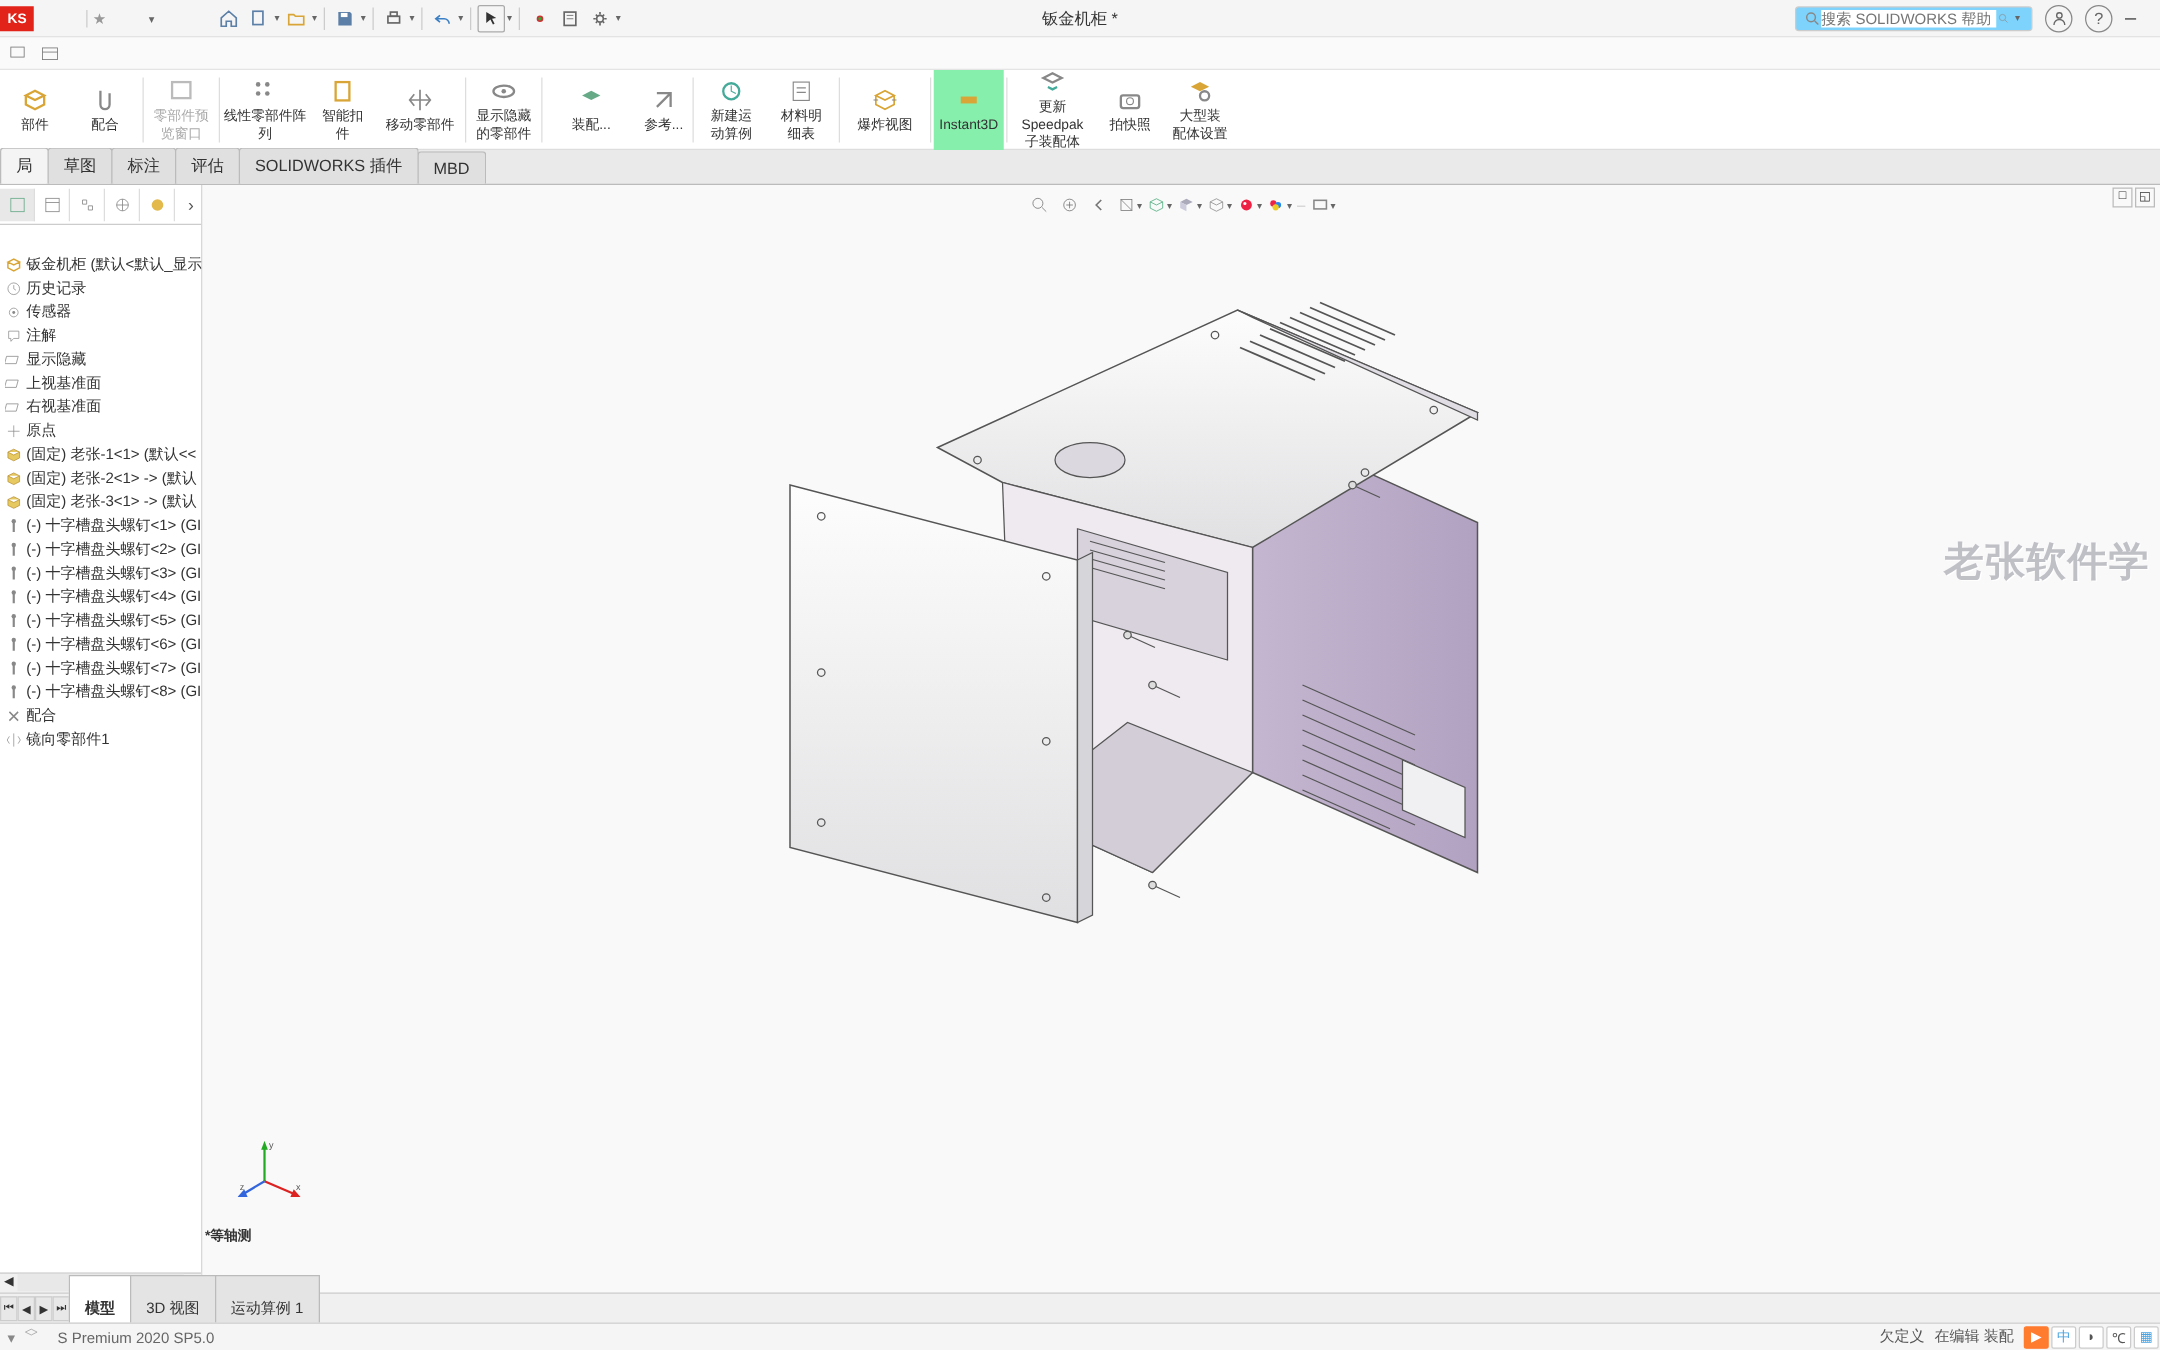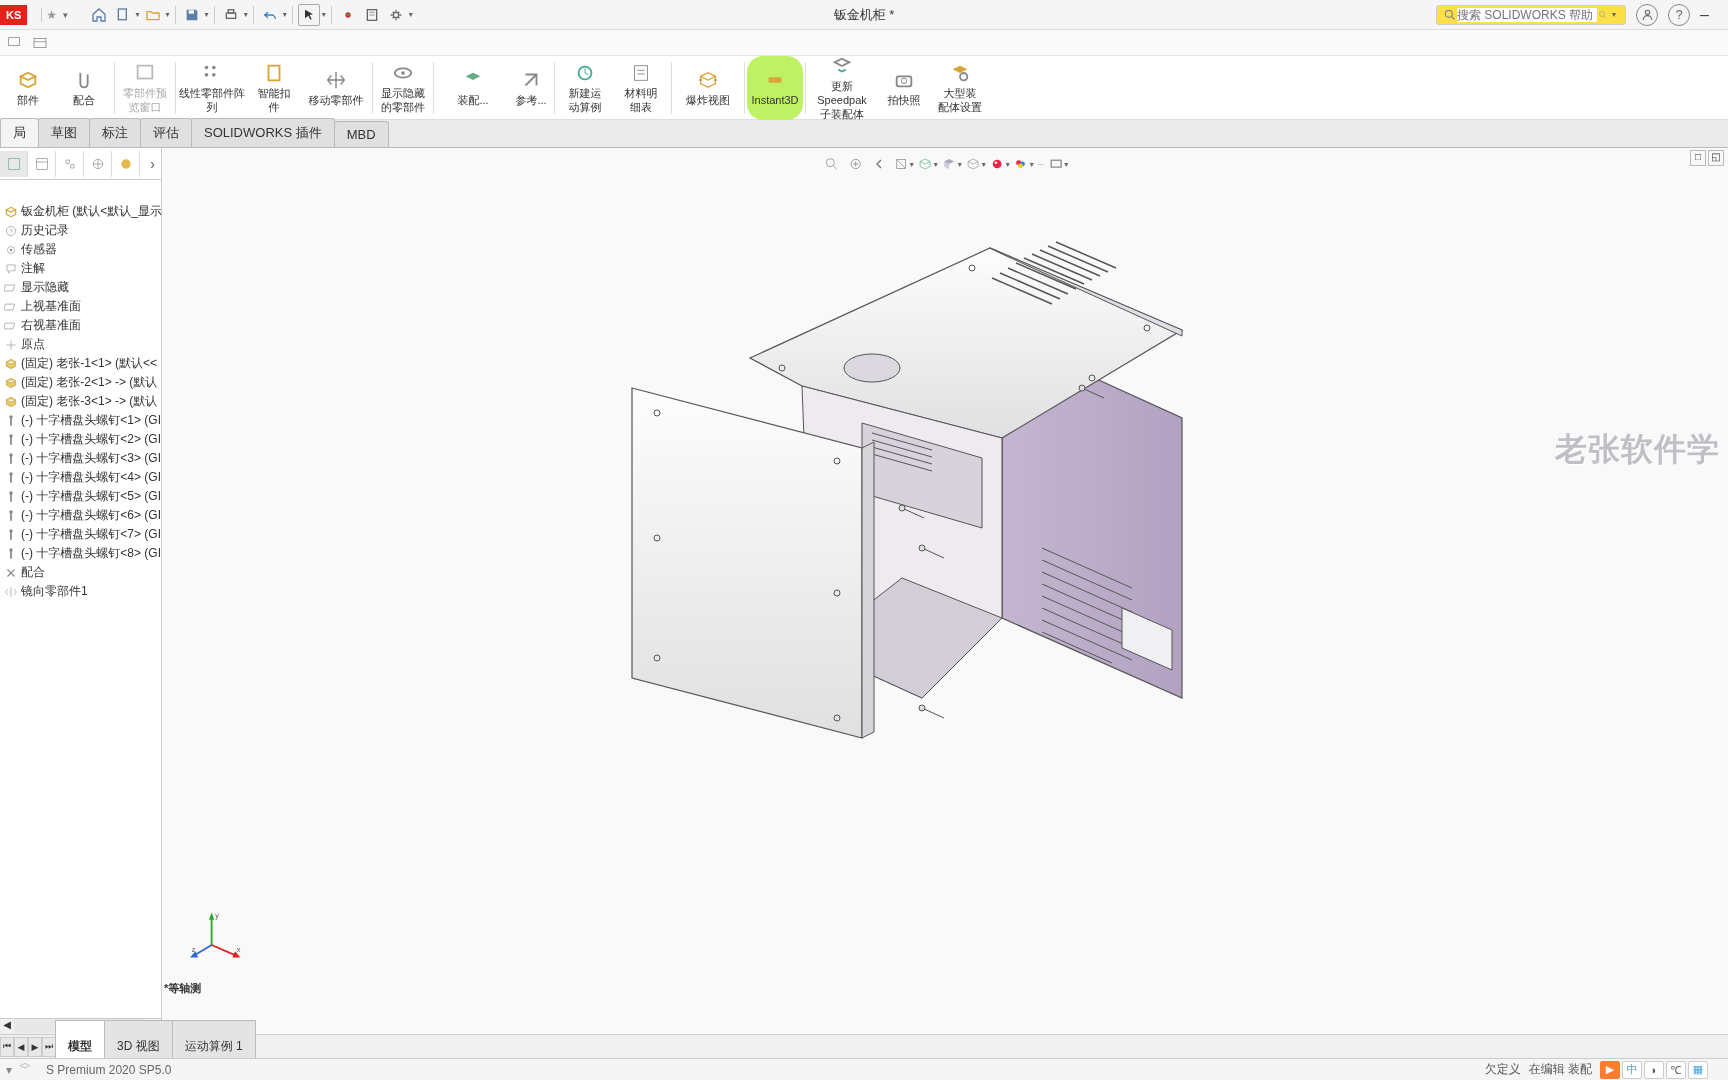--- a/index.html
+++ b/index.html
@@ -1,49 +1,49 @@
 <!DOCTYPE html>
 <html><head>
 <meta charset="utf-8">
 <style>
 * { margin:0; padding:0; box-sizing:border-box; font-family:"Microsoft YaHei",Arial,sans-serif; }
 body { width:1728px; height:1080px; overflow:hidden; background:#fff; font-size:12px; color:#333; position:relative; }
 
 
-.menubar { height:30px; display:flex; align-items:center; background:#f5f5f5; border-bottom:1px solid #ddd; }
+.menubar { height:30px; display:flex; align-items:center; background:#f5f5f5; border-bottom:1px solid #ddd;gap:28px; }
 .logo-tag { background:#e2231a; color:#fff; font-weight:bold; padding:4px 6px; font-size:11px; margin-right:6px; }
 .menubar .menu-items { display:flex; gap:6px; padding-left:4px; }
 .menubar .menu-items span { padding:4px 6px; cursor:default; font-size:13px; }
 .menubar .starbar { margin-left:8px; color:#999; border-left:1px solid #ccc; padding:0 4px; }
 
 
 .qat { display:flex; align-items:center; gap:2px; padding:0 6px; }
 .qat .ic { width:22px; height:22px; display:flex; align-items:center; justify-content:center; border-radius:2px; }
 .qat .sep { width:1px; height:18px; background:#ccc; margin:0 3px; }
 .qat svg { width:16px; height:16px; }
 .doc-title { position:absolute; left:50%; transform:translateX(-50%); font-size:13px; }
 .search-area { position:absolute; right:10px; display:flex; align-items:center; gap:10px; }
-.search-box { display:flex; align-items:center; border:1px solid #ccc; border-radius:3px; padding:2px 6px; width:190px; background:#fde047;margin-left:37px; }
+.search-box { display:flex; align-items:center; border:1px solid #ccc; border-radius:3px; padding:2px 6px; width:190px; background:#7dd3fc;margin-left:37px; }
 .search-box input { border:none; outline:none; width:140px; font-size:12px; color:#888; }
 .qcircle { width:22px; height:22px; border:1px solid #888; border-radius:50%; display:flex; align-items:center; justify-content:center; font-size:13px; color:#666; }
 .sys-btn { width:18px; font-size:16px; color:#444; }
 
 
 .subbar { height:26px; background:#fafafa; display:flex; align-items:center; gap:6px; padding-left:4px; border-bottom:1px solid #e4e4e4; }
 .subbar .sic { width:20px; height:20px; display:flex; align-items:center; justify-content:center; }
 
 
 .ribbon { height:64px; background:#fff; border-bottom:1px solid #ddd; display:flex; align-items:stretch; }
 .rib-group { display:flex; align-items:center; }
 .rib-btn { display:flex; flex-direction:column; align-items:center; justify-content:center; width:56px; height:64px; font-size:11px; line-height:14px; text-align:center; cursor:default; }
 .rib-btn.wide { width:68px; }
 .rib-btn.narrow { width:42px;margin-left:16px; }
 .rib-btn .ric { width:22px; height:22px; margin-bottom:2px; display:flex; align-items:center; justify-content:center; }
 .rib-btn.dis { color:#aaa; }
-.rib-btn.active { background:#bef264;border-radius:16px; }
+.rib-btn.active { background:#86efac; }
 .rib-sep { width:1px; background:#ddd; height:52px; margin:6px 2px; }
 
 
 .tabstrip { height:28px; background:#eaeaea; display:flex; align-items:flex-end; border-bottom:1px solid #bbb; }
 .tabstrip .tab { padding:5px 12px; font-size:13px; border:1px solid #bbb; border-bottom:none; margin-right:-1px; background:#e0e0e0; border-radius:3px 3px 0 0; }
 .tabstrip .tab.first { background:#f4f4f4; }
 
 
 .main { display:flex; height:calc(1080px - 30px - 26px - 64px - 28px - 24px - 22px); position:relative; }
 .side { width:162px; border-right:1px solid #ccc; background:#fff; display:flex; flex-direction:column; }
@@ -76,21 +76,21 @@
 .bt-ctrl { display:flex; }
 .bt-ctrl span { width:14px; height:20px; border:1px solid #ccc; display:flex; align-items:center; justify-content:center; font-size:9px; background:#e8e8e8; }
 .bottom-tabs .btab { padding:17px 12px; border:1px solid #bbb; background:#fff; font-size:12px; margin-left:-1px; }
 .bottom-tabs .btab.sel { background:#fff; font-weight:bold; }
 .bottom-tabs .btab.unsel { background:#e4e4e4; }
 
 
 .statusbar { height:22px; background:#f5f5f5; border-top:1px solid #ccc; display:flex; align-items:center; position:absolute; bottom:0; left:0; right:0; font-size:12px; }
 .statusbar .sleft { padding-left:6px; display:flex; align-items:center; gap:6px; }
 .statusbar .version { margin-left:8px; color:#666; }
-.statusbar .sright { margin-left:auto; padding-right:20px; display:flex; align-items:center; gap:8px; color:#555; }
+.statusbar .sright { margin-left:auto; padding-right:1px; display:flex; align-items:center; gap:8px; color:#555; }
 .tray { display:flex; gap:2px; }
 .tray .tic { width:20px; height:18px; background:#fff; border:1px solid #ccc; border-radius:2px; display:flex; align-items:center; justify-content:center; font-size:11px; }
 .tray .tic.orange { background:#ff7b2e; color:#fff; border-color:#ff7b2e; }
 .tray .tic.blue { color:#4aa3df; }
 </style>
 </head>
 <body>
 
 <div class="menubar">
   <span class="logo-tag">KS</span>

